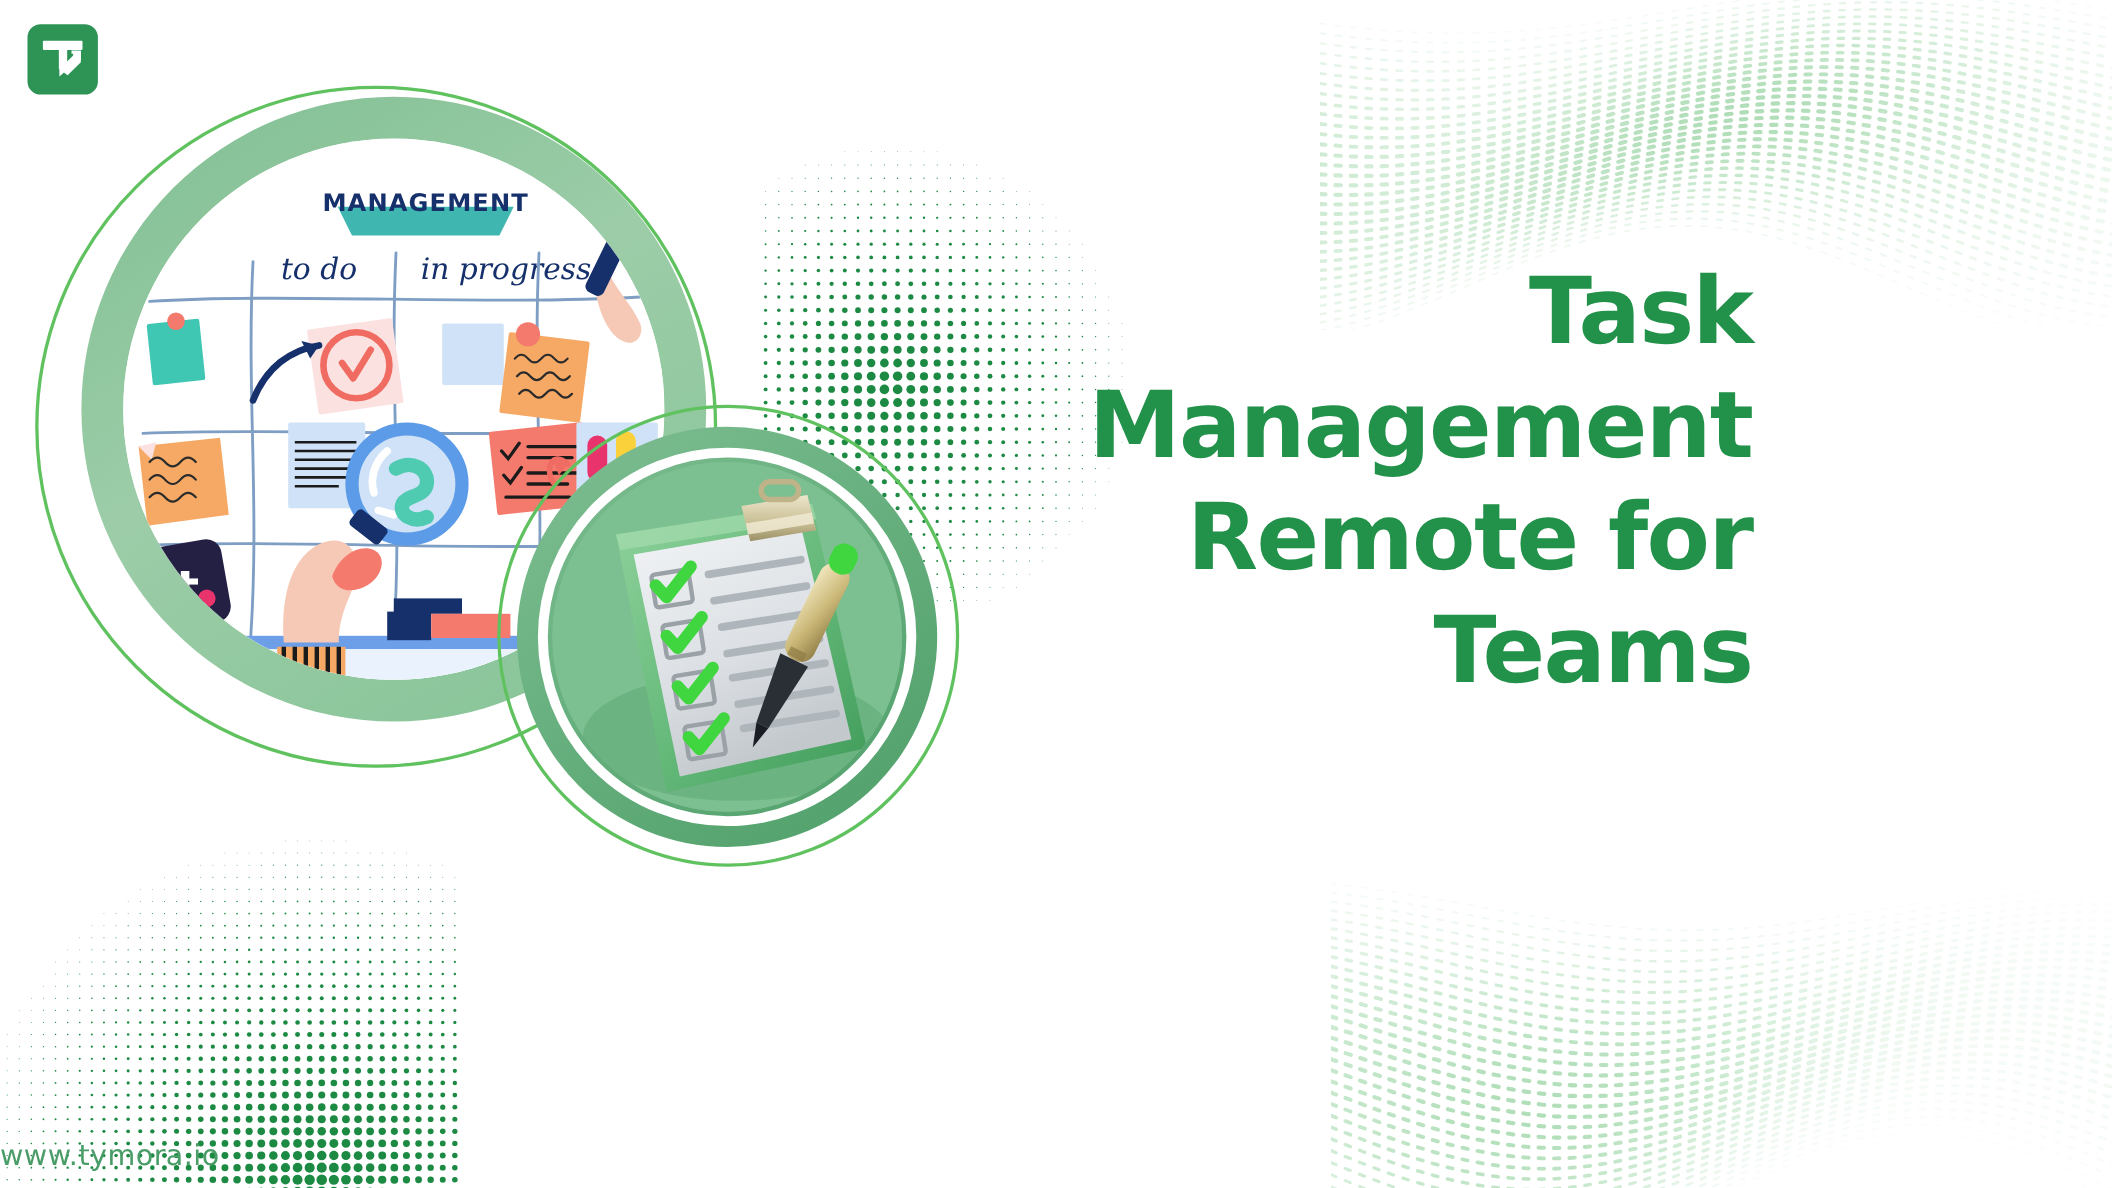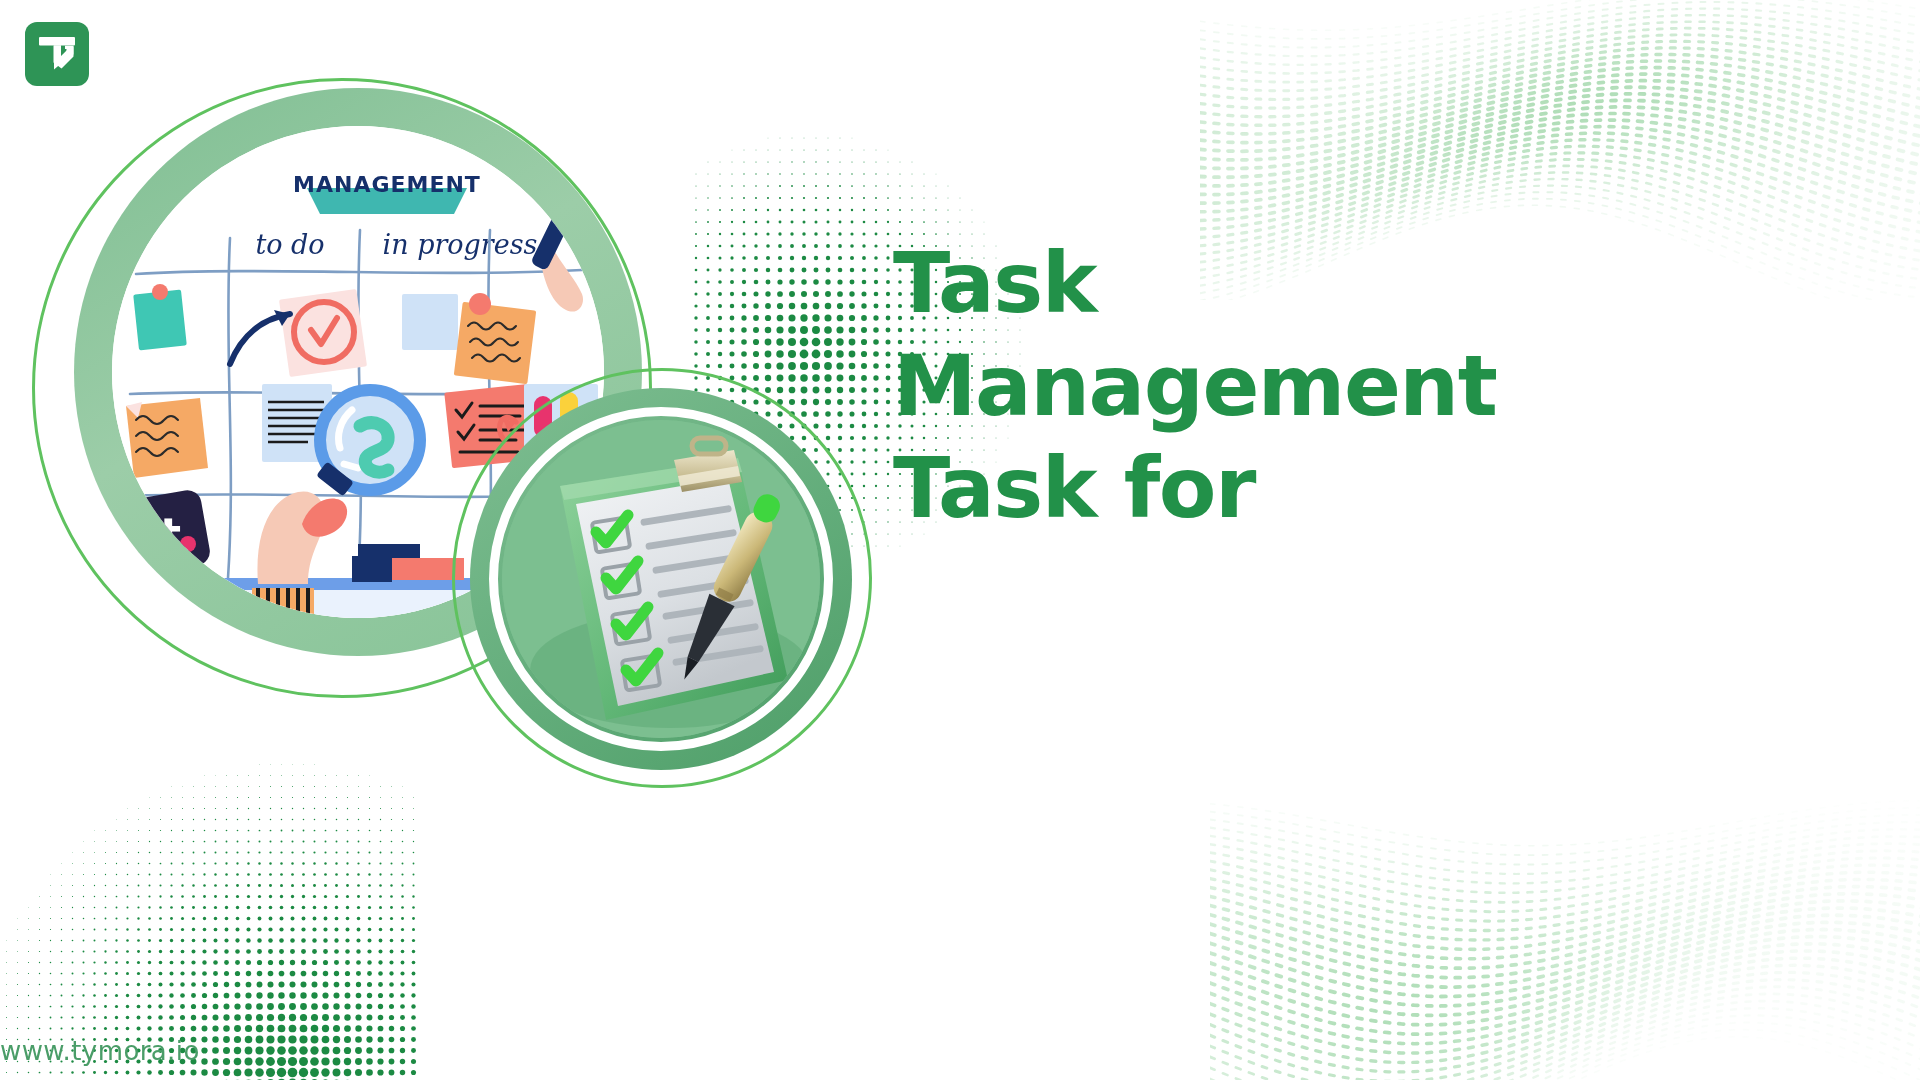--- a/index.html
+++ b/index.html
@@ -139,20 +139,21 @@
     position: absolute;
     left: 893px;
     top: 176px;
     width: 700px;
     color: #229149;
     font-family: "DejaVu Sans", sans-serif;
     font-weight: 700;
     font-size: 84px;
     line-height: 1.22;
     letter-spacing: -1.5px;
+    text-align: right;
   }
   #headline .ln { display: block; white-space: nowrap; }
 
   
   #site-url {
     position: absolute;
     left: 0;
     right: 0;
     bottom: 14px;
     text-align: left;
@@ -2323,18 +2324,19 @@
             <rect x="212" y="170" width="16" height="8" fill="#8E7C46" opacity="0.7"></rect>
           </g>
         </svg>
       </div>
     </div>
   </div>
 
   <h1 id="headline">
     <span class="ln">Task</span>
     <span class="ln">Management</span>
-    <span class="ln">Task for</span>
+    <span class="ln">Remote for</span>
+    <span class="ln">Teams</span>
   </h1>
 
   <div id="site-url">www.tymora.io</div>
 
 </div>
 
 </body></html>

